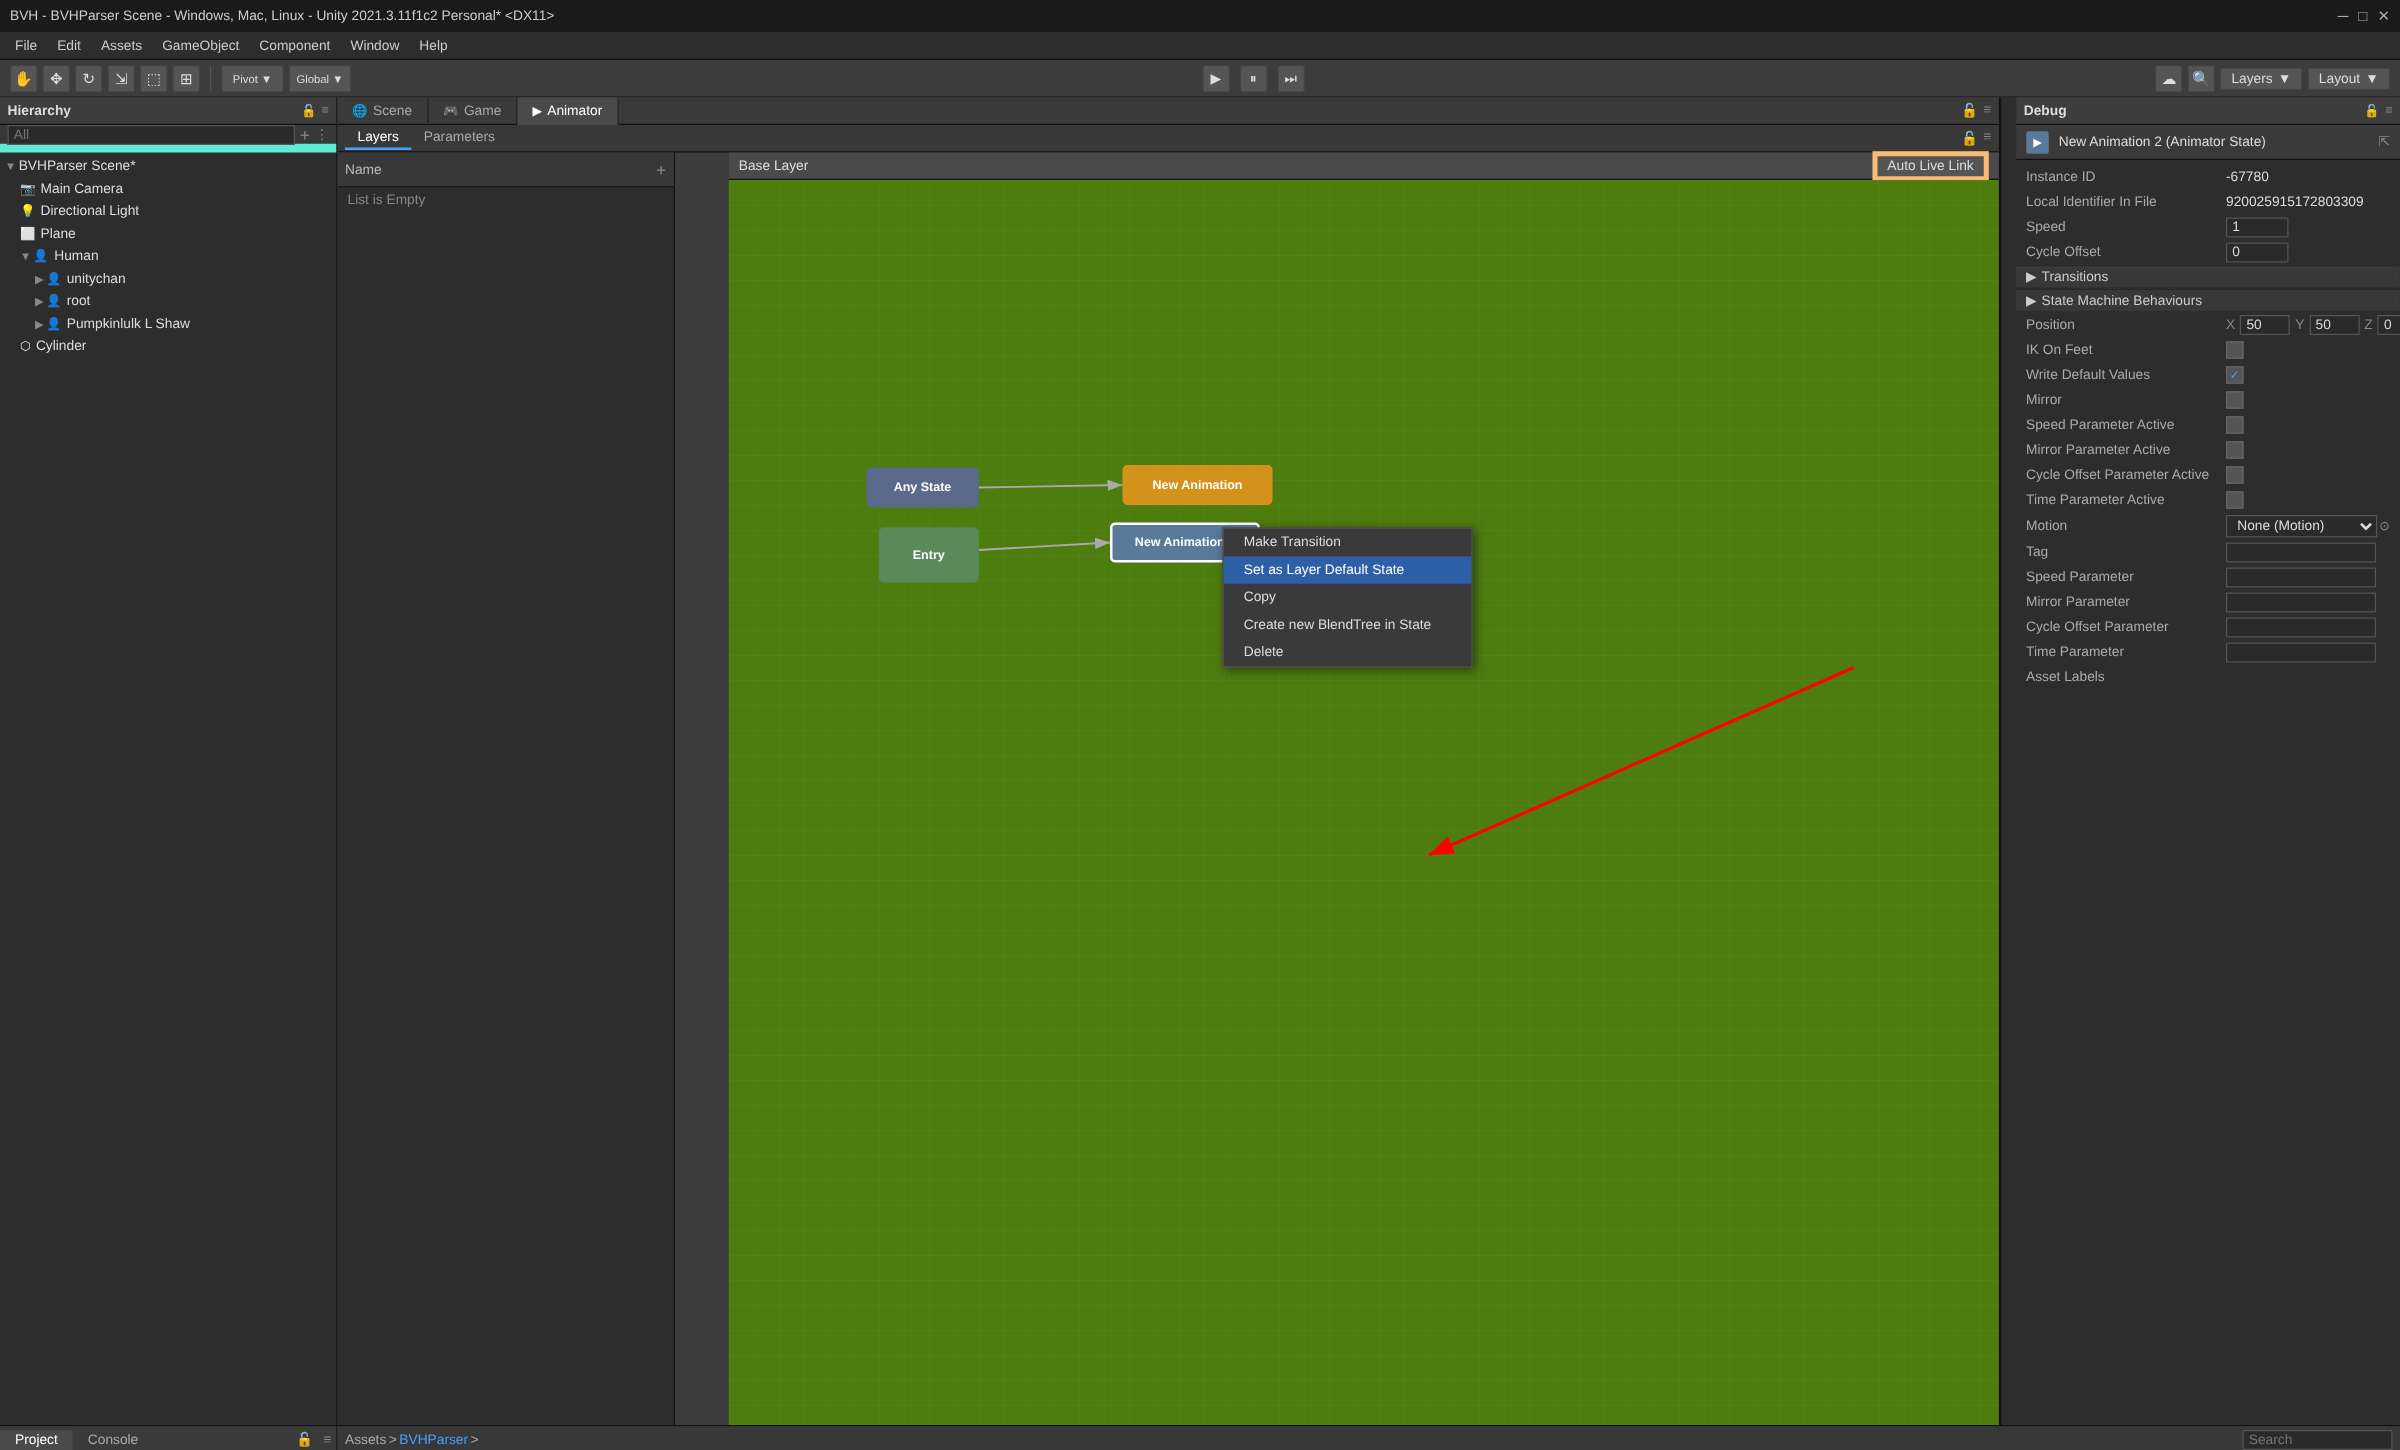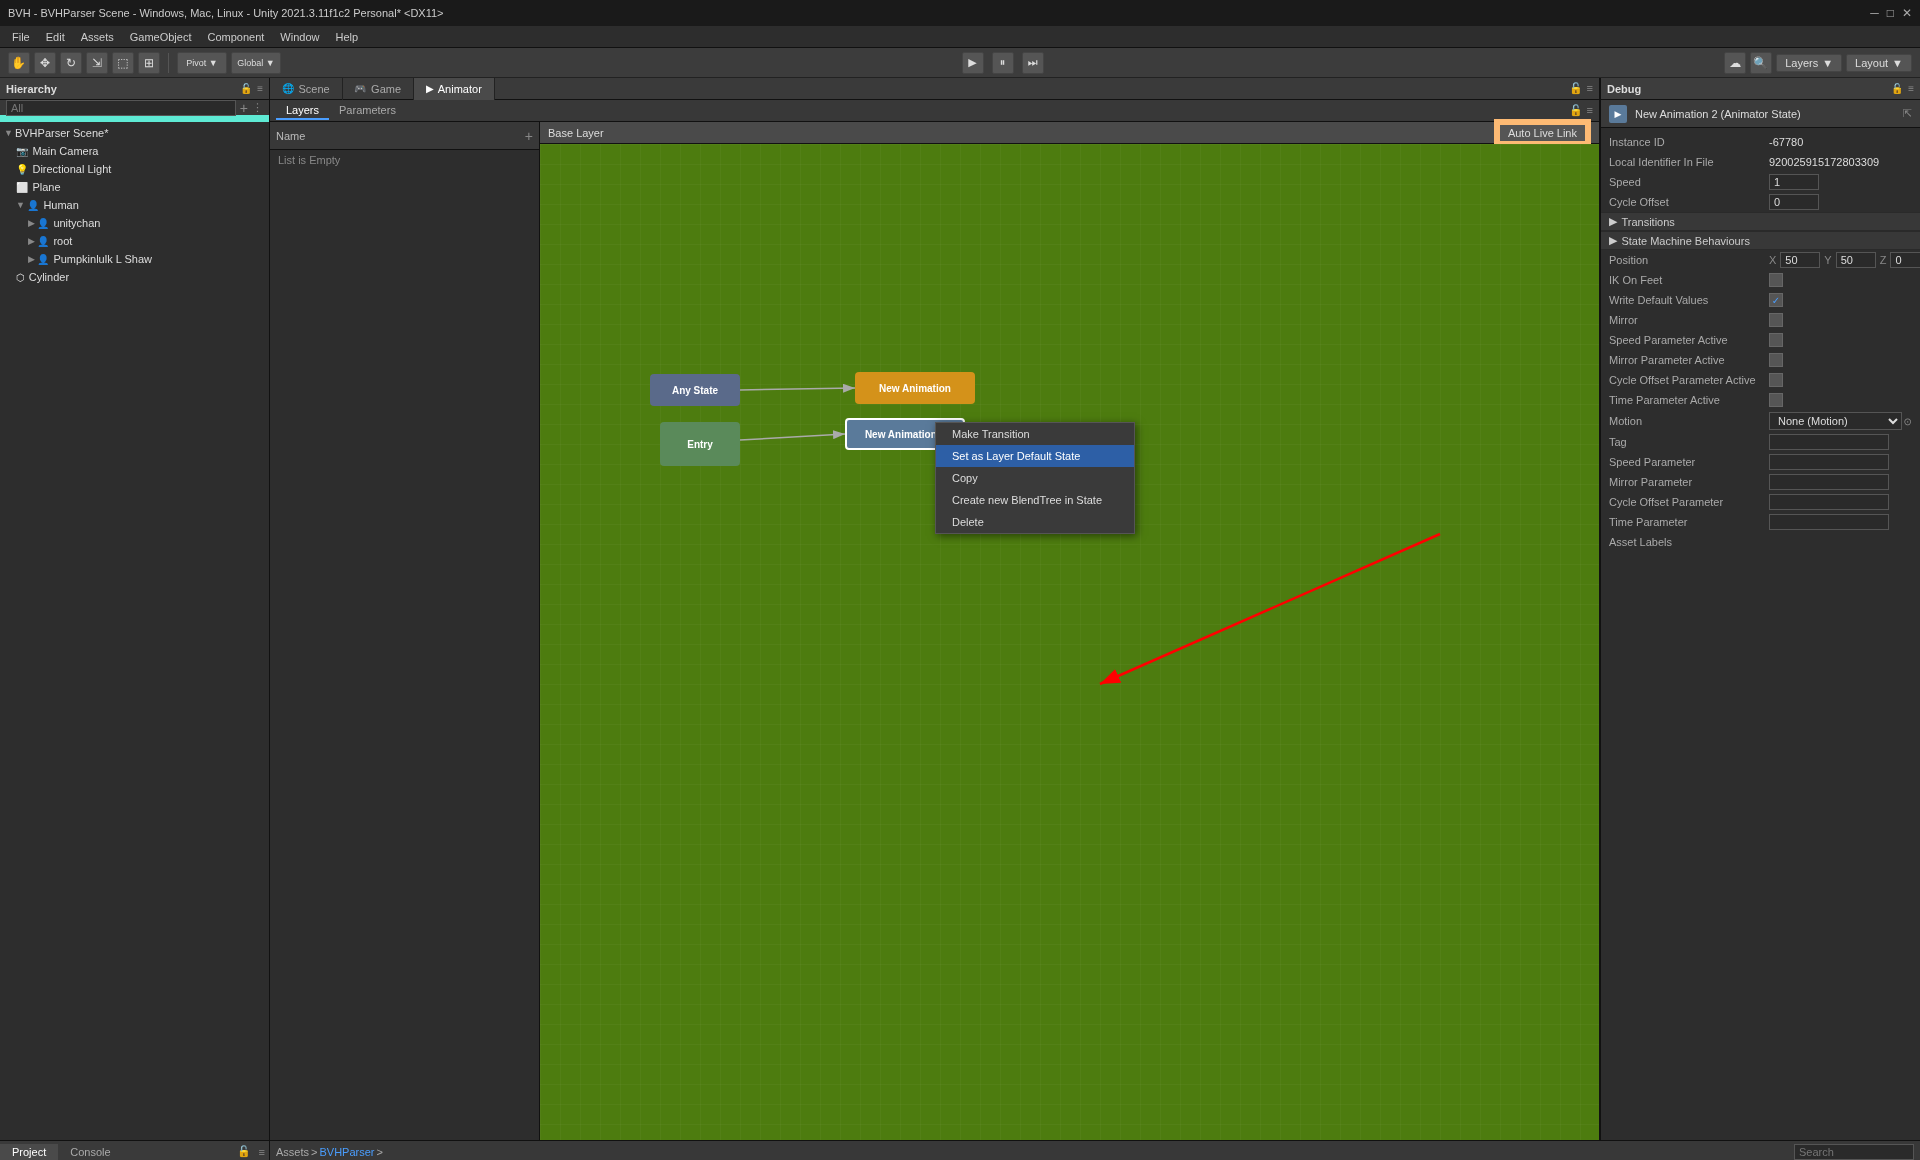--- a/index.html
+++ b/index.html
@@ -69,21 +69,21 @@
 
     
     .canvas-arrows { position: absolute; inset: 0; pointer-events: none; }
 
     
     .context-menu { position: absolute; background: #3a3a3a; border: 1px solid #555; z-index: 100; min-width: 200px; box-shadow: 2px 2px 8px rgba(0,0,0,0.5); }
     .ctx-item { padding: 5px 16px; font-size: 11px; color: #ddd; cursor: pointer; }
     .ctx-item.active { background: #2d5fa6; color: #fff; }
 
     
-    #debug-panel { width: 320px; background: #2d2d2d; border-left: 1px solid #111; display: flex; flex-direction: column; }
+    #debug-panel { width: 320px; background: #2d2d2d; border-left: 1px solid #111; display: flex; flex-direction: column; padding-left: 12px; }
     .debug-header { background: #3d3d3d; height: 22px; display: flex; align-items: center; justify-content: space-between; padding: 0 6px; border-bottom: 1px solid #111; }
     .debug-title-bar { background: #3a3a3a; height: 28px; display: flex; align-items: center; padding: 0 8px; gap: 8px; border-bottom: 1px solid #111; }
     .debug-state-icon { width: 18px; height: 18px; background: #5a7a9a; border-radius: 2px; display: flex; align-items: center; justify-content: center; font-size: 9px; color: #fff; }
     .debug-state-title { font-size: 11px; color: #ddd; }
     .debug-expand { margin-left: auto; color: #888; cursor: pointer; }
 
     .debug-content { flex: 1; overflow-y: auto; padding: 4px 0; }
     .debug-row { display: flex; align-items: center; padding: 2px 8px; min-height: 20px; }
     .debug-label { color: #aaa; font-size: 11px; min-width: 160px; }
     .debug-value { color: #ddd; font-size: 11px; flex: 1; }
@@ -110,21 +110,21 @@
     .breadcrumb span { color: #aaa; cursor: pointer; }
     .breadcrumb span.active { color: #4a9eff; }
     .assets-search { background: #2a2a2a; border: 1px solid #555; color: #ddd; font-size: 11px; padding: 1px 4px; width: 120px; }
 
     
     ::-webkit-scrollbar { width: 6px; height: 6px; }
     ::-webkit-scrollbar-track { background: #2a2a2a; }
     ::-webkit-scrollbar-thumb { background: #555; border-radius: 3px; }
 
     
-    .auto-live-link { background: #555; border: 6px solid #fdba74; color: #ddd; padding: 2px 8px; font-size: 11px; cursor: pointer; }
+    .auto-live-link { background: #555; border: 4px solid #fdba74; color: #ddd; padding: 2px 8px; font-size: 11px; cursor: pointer; }
 
     .debug-input { background: #2a2a2a; border: 1px solid #555; color: #ddd; font-size: 11px; padding: 1px 4px; width: 50px; }
 
     .xyz-row { display: flex; align-items: center; gap: 4px; }
     .xyz-label { color: #888; font-size: 11px; }
     .xyz-val { background: #2a2a2a; border: 1px solid #555; color: #ddd; font-size: 11px; padding: 1px 4px; width: 40px; }
   </style>
 </head>
 <body>
 
@@ -275,21 +275,21 @@
       <div style="display:flex; flex:1; height:calc(100% - 22px);">
 
         <div style="width:270px; background:#2d2d2d; border-right:1px solid #111; display:flex; flex-direction:column;">
           <div style="background:#383838; height:28px; display:flex; align-items:center; padding:0 6px; border-bottom:1px solid #111; justify-content:space-between;">
             <span style="font-size:11px; color:#bbb;">Name</span>
             <span style="color:#888; cursor:pointer; font-size:14px;">+</span>
           </div>
           <div style="padding:4px 8px; color:#888; font-size:11px;">List is Empty</div>
         </div>
 
-        <div style="flex:1; display:flex; flex-direction:column; position:relative;">
+        <div style="flex:1; display:flex; flex-direction:column; position:relative;padding-left:43px;">
 
           <div class="base-layer-bar">
             <span>Base Layer</span>
             <button class="auto-live-link">Auto Live Link</button>
           </div>
 
           <div class="animator-canvas">
             <div class="canvas-grid"></div>
 
             <svg class="canvas-arrows" width="100%" height="100%">

